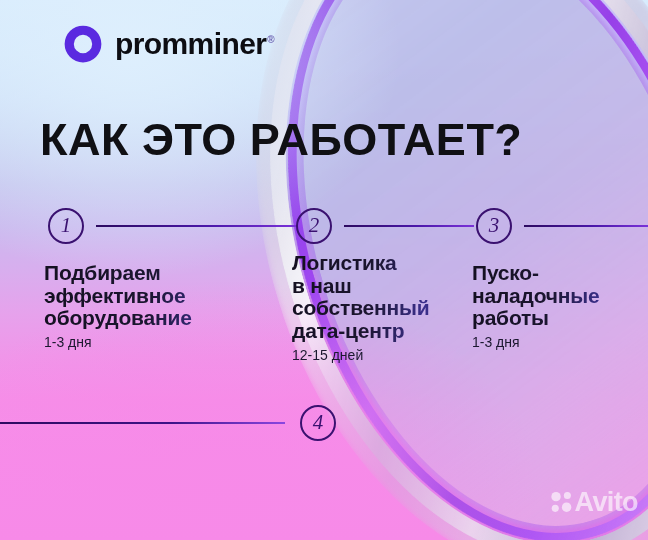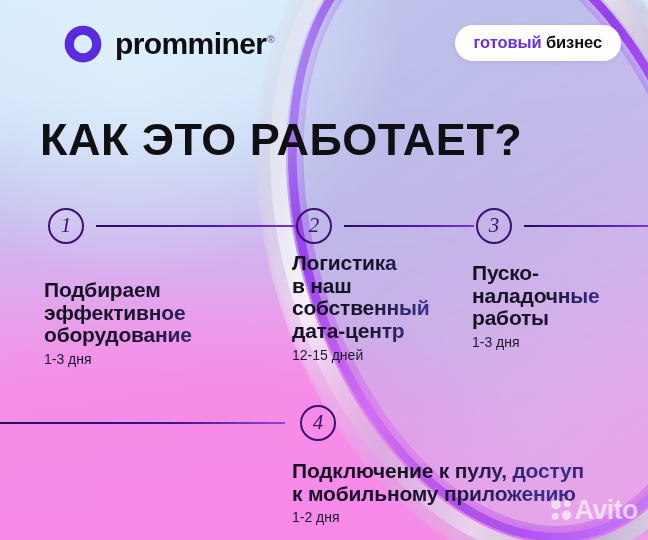--- a/index.html
+++ b/index.html
@@ -267,21 +267,21 @@
     font-weight: 400;
     color: #1c1830;
     letter-spacing: 0px;
     line-height: 1.1;
   }
 
   
   .avito {
     position: absolute;
     right: 10px;
-    bottom: 16px;
+    bottom: 24px;
     display: flex;
     align-items: center;
     gap: 1px;
     opacity: .62;
   }
   .avito-dots { width: 25px; height: 25px; display: block; }
   .avito-word {
     font-size: 27px;
     font-weight: 700;
     color: #ffffff;
@@ -318,24 +318,20 @@
             <path d="M4 32 A28 28 0 0 1 32 4 L32 18 A14 14 0 0 0 18 32 Z"></path>
           </g>
           <circle cx="32" cy="32" r="7.5" fill="none" stroke="#5a2ae0" stroke-width="0"></circle>
         </svg>
       </span>
       <span class="logo-text">
         <span>promminer</span><span class="logo-reg">®</span>
       </span>
     </div>
 
-    <div class="badge">
-      <span class="w1">готовый</span>
-      <span class="w2">бизнес</span>
-    </div>
   </div>
 
   <div class="title">КАК ЭТО РАБОТАЕТ?</div>
 
   <div class="rail" style="left:48px; top:208px; width:250px;">
     <div class="num">1</div>
     <div class="rail-line" style="left:48px; width:200px;"></div>
   </div>
 
   <div class="rail" style="left:296px; top:208px; width:200px;">
@@ -346,21 +342,21 @@
   <div class="rail" style="left:476px; top:208px; width:172px;">
     <div class="num">3</div>
     <div class="rail-line" style="left:48px; width:124px;"></div>
   </div>
 
   <div class="rail" style="left:0px; top:405px; width:340px;">
     <div class="rail-line to-left" style="left:0px; width:285px;"></div>
     <div class="num" style="left:300px;">4</div>
   </div>
 
-  <div class="step" style="left:44px; top:279px; width:236px;">
+  <div class="step" style="left:44px; top:262px; width:236px;">
     <div class="step-head" style="white-space:pre-line;">Подбираем
 эффективное
 оборудование</div>
     <div class="step-sub">1-3 дня</div>
   </div>
 
   <div class="step" style="left:292px; top:252px; width:180px;">
     <div class="step-head" style="white-space:pre-line;">Логистика
 в наш
 собственный
@@ -368,25 +364,20 @@
     <div class="step-sub">12-15 дней</div>
   </div>
 
   <div class="step" style="left:472px; top:262px; width:176px;">
     <div class="step-head" style="white-space:pre-line;">Пуско-
 наладочные
 работы</div>
     <div class="step-sub">1-3 дня</div>
   </div>
 
-  <div class="step" style="left:292px; top:460px; width:350px;">
-    <div class="step-head" style="white-space:pre-line;">Подключение к пулу, доступ
-к мобильному приложению</div>
-    <div class="step-sub">1-2 дня</div>
-  </div>
 
   <div class="avito">
     <span>
       <svg class="avito-dots" viewBox="0 0 64 64" aria-hidden="true">
         <circle cx="18" cy="17" r="12" fill="#ffffff"></circle>
         <circle cx="47" cy="14" r="9" fill="#ffffff"></circle>
         <circle cx="16" cy="47" r="9" fill="#ffffff"></circle>
         <circle cx="45" cy="44" r="12" fill="#ffffff"></circle>
       </svg>
     </span>

